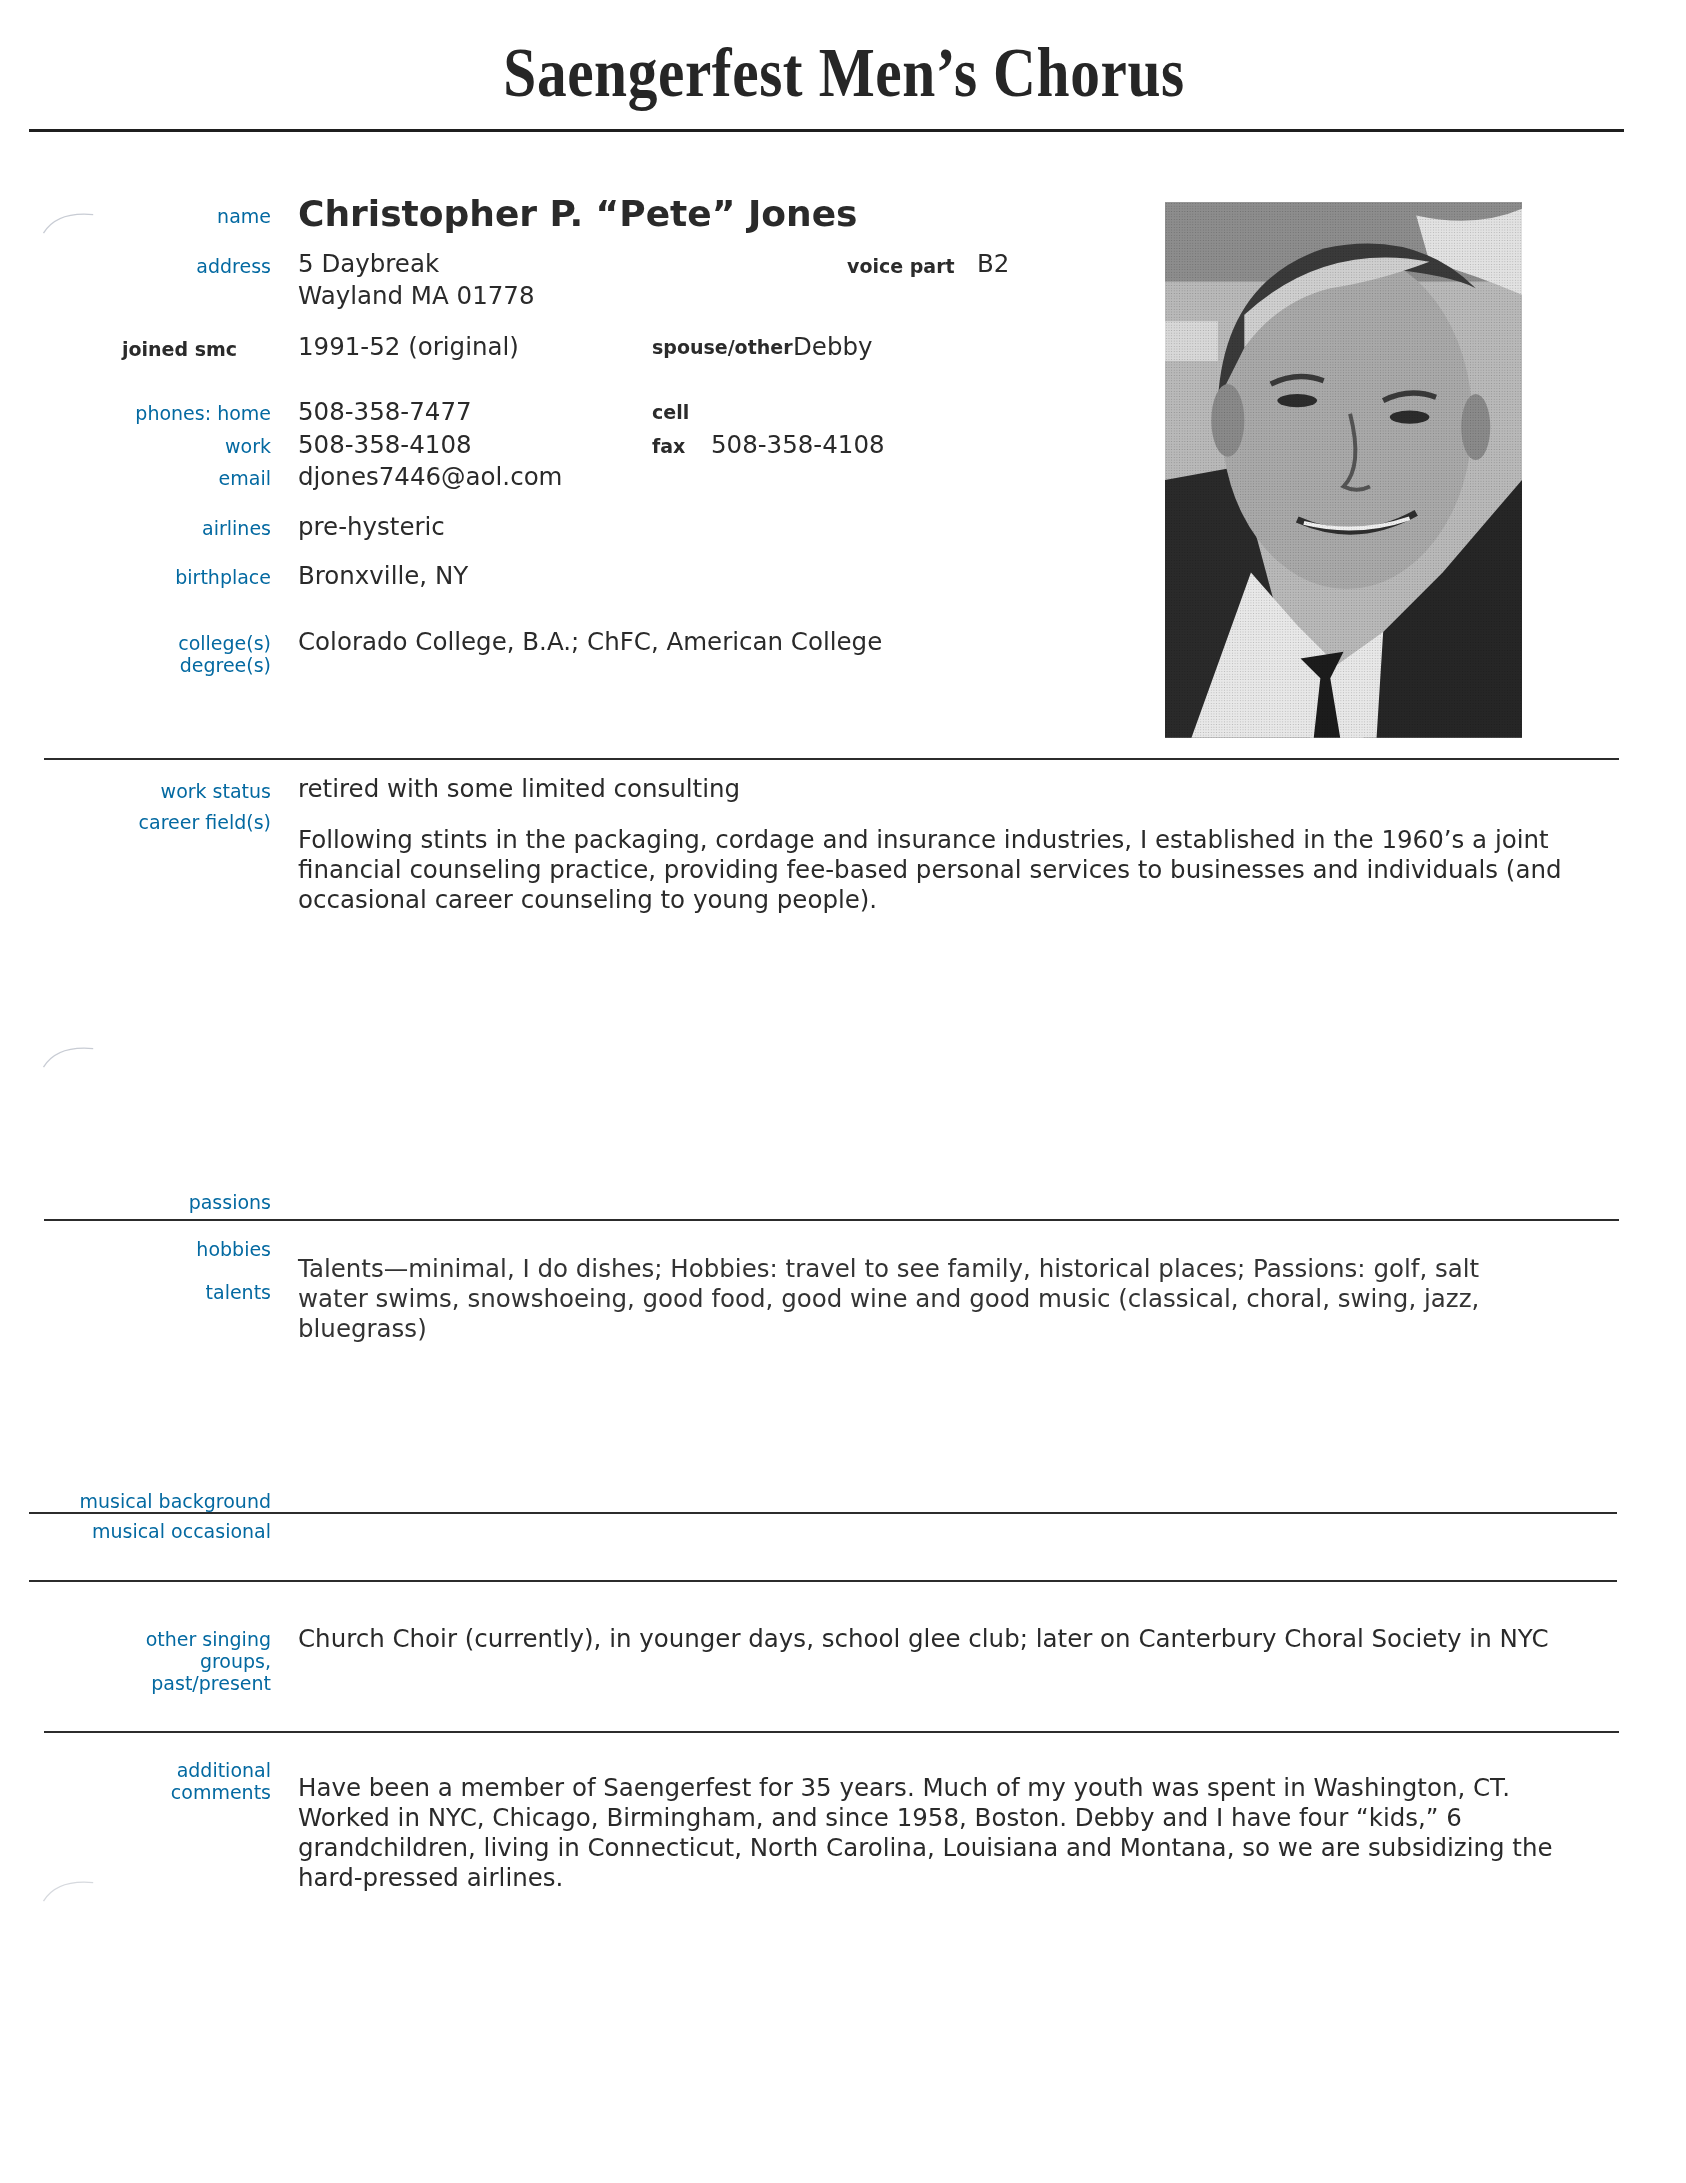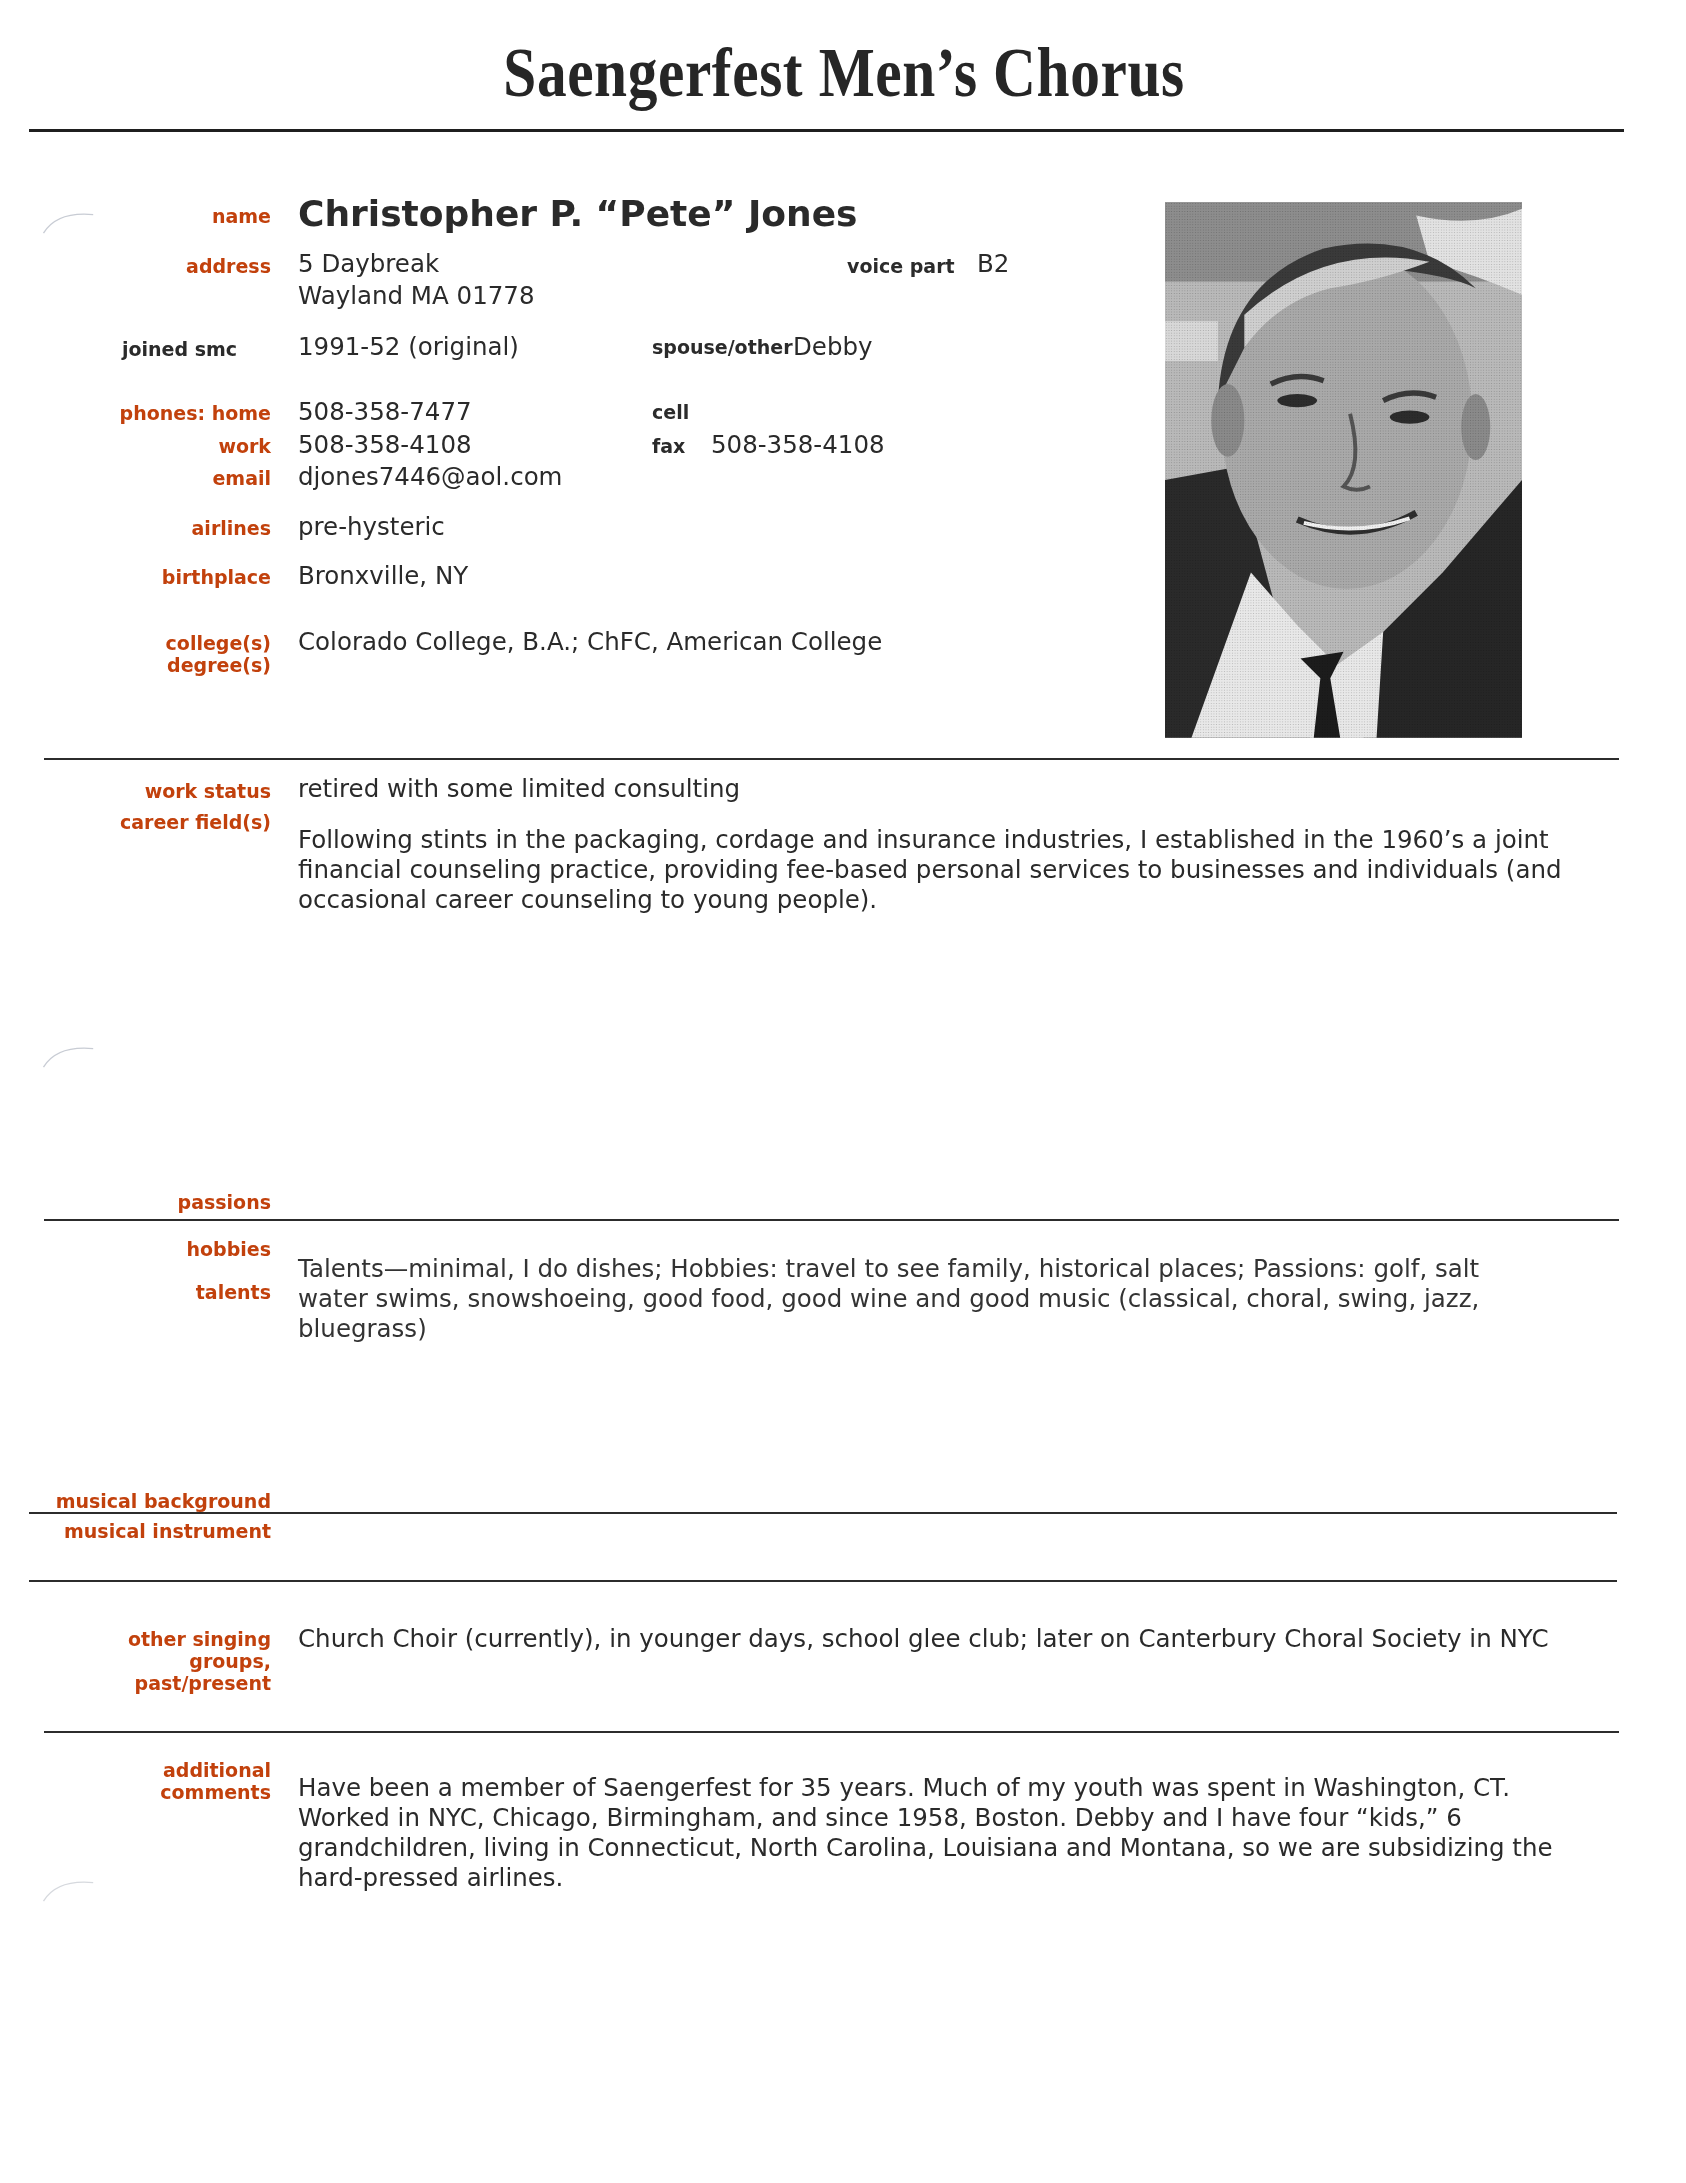--- a/index.html
+++ b/index.html
@@ -12,22 +12,22 @@
     text-align: center; font-family: "Liberation Serif", serif;
     font-size: 69px; font-weight: bold; color: #262626;
     transform: scaleX(0.86); transform-origin: 847px 0; letter-spacing: 0.7px;
   }
   .rule { position: absolute; background: #1f1f1f; }
   .rule.top { left: 29px; width: 1595px; top: 129px; height: 2.6px; }
   .rule.sec { left: 44px; width: 1575px; height: 2px; background: #2c2c2c; }
 
   .lbl {
     position: absolute; right: 1416px; text-align: right;
-    font-family: "DejaVu Sans", sans-serif; font-weight: bold;
-    font-size: 19px; line-height: 22.5px; color: #c2410c; white-space: nowrap;
+    font-family: "DejaVu Sans", sans-serif; font-weight: normal;
+    font-size: 19px; line-height: 22.5px; color: #0369a1; white-space: nowrap;
   }
   .lbl2 {
     position: absolute; font-family: "DejaVu Sans", sans-serif; font-weight: bold;
     font-size: 19px; line-height: 22.5px; color: #2b2b2b; white-space: nowrap;
   }
   .val {
     position: absolute; left: 298px; font-family: "DejaVu Sans", sans-serif;
     font-size: 24.5px; line-height: 30px; color: #2a2a2a; white-space: nowrap;
   }
   .val2 {
@@ -155,21 +155,21 @@
 
 <div class="lbl" style="top:1238px">hobbies</div>
 <div class="lbl" style="top:1191px">passions</div>
 <div class="lbl" style="top:1281px">talents</div>
 <div class="para" style="top:1235px;color:#333">Talents—minimal, I do dishes;  Hobbies:  travel to see family, historical places;  Passions: golf, salt
 water swims, snowshoeing, good food, good wine and good music (classical, choral, swing, jazz,
 bluegrass)</div>
 
 <div class="rule sec" style="top:1512px;left:29px;width:1588px"></div>
 
-<div class="lbl" style="top:1520px">musical instrument</div>
+<div class="lbl" style="top:1520px">musical occasional</div>
 <div class="lbl" style="top:1490px">musical background</div>
 <div class="para" style="top:1520px"></div>
 
 <div class="rule sec" style="top:1580px;left:29px;width:1588px"></div>
 
 <div class="lbl" style="top:1628px">other singing</div>
 <div class="lbl" style="top:1650px">groups,</div>
 <div class="lbl" style="top:1672px">past/present</div>
 <div class="para" style="top:1605px">Church Choir (currently), in younger days, school glee club; later on Canterbury Choral Society in NYC</div>
 

